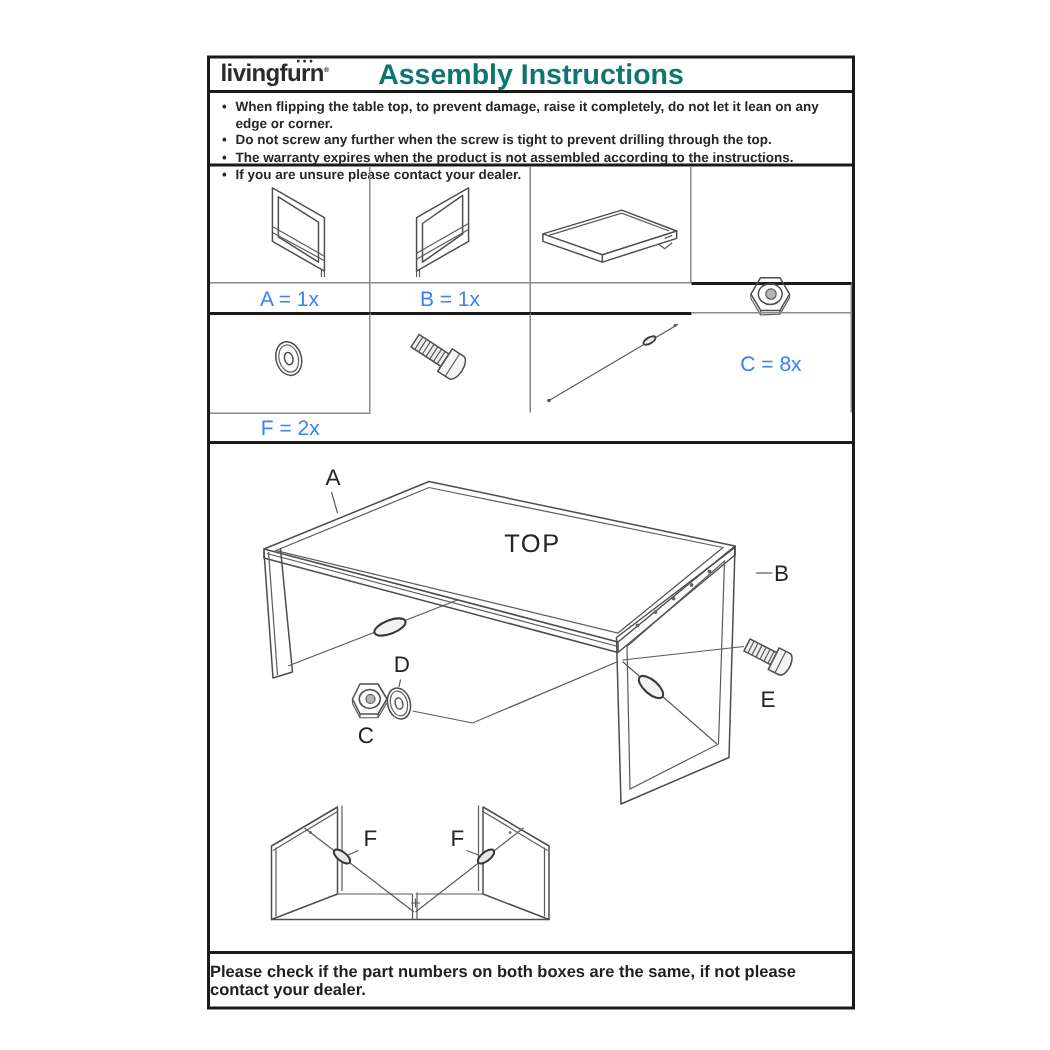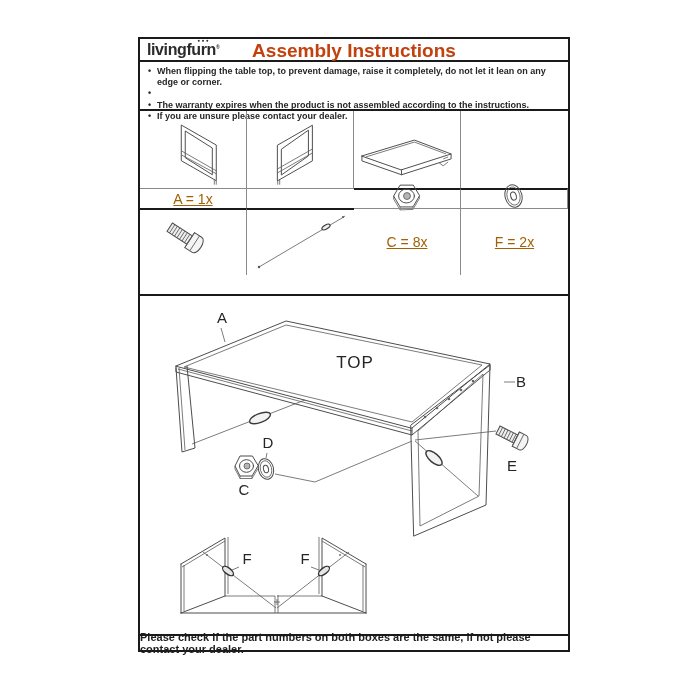--- a/index.html
+++ b/index.html
@@ -11,38 +11,38 @@
     border:2px solid #1a1a1a; background:#fff; }
 
   
   .hdr { position:relative; height:23px; border-bottom:2px solid #1a1a1a; }
   .logo { position:absolute; left:7px; top:2px; font-size:16px; font-weight:700;
     letter-spacing:-0.4px; color:#2b2b2b; }
   .logo .dots { position:absolute; top:-3px; right:9px; font-size:4.5px;
     letter-spacing:1.5px; color:#2b2b2b; }
   .logo .reg { font-size:5px; vertical-align:super; }
   .ttl { position:absolute; left:0; right:0; top:1px; text-align:center;
-    font-size:19px; font-weight:600; color:#c2410c; }
+    font-size:19px; font-weight:600; color:#0f766e; }
 
   
   .warn { height:49px; border-bottom:2px solid #1a1a1a; padding:4px 6px 0 8px; }
   .wrow { display:flex; font-size:9px; font-weight:600; line-height:11.2px; color:#262626; }
   .wdot { width:9px; flex:0 0 9px; font-size:9px; }
 
   
   .parts { display:grid; grid-template-columns:107px 107px 107px 107px;
     grid-template-rows:77px 20px 67px 19px; border-bottom:2px solid #1a1a1a; }
   .pcell { border-right:1px solid #8a8a8a; display:flex; align-items:center; justify-content:center; }
   .pcell.last { border-right:none;text-align:center; }
-  .plabel { border-top:1px solid #8a8a8a; font-size:14px; color:#a16207;text-decoration:underline; }
+  .plabel { border-top:1px solid #8a8a8a; font-size:14px; color:#3b82f6; }
   .prow2 { border-top:2px solid #1a1a1a; }
 
   
   .diag { height:340px; border-bottom:2px solid #1a1a1a; position:relative; }
-  .ftr { height:14px; display:flex; align-items:center; justify-content:flex-end;
+  .ftr { height:35px; display:flex; align-items:center; justify-content:flex-end;
     font-size:11px; font-weight:600; color:#1f1f1f; }
 
   svg { display:block; }
   .ln { fill:none; stroke:#4d4d4d; stroke-width:1; stroke-linecap:round; stroke-linejoin:round; }
   .ln2 { fill:none; stroke:#5a5a5a; stroke-width:0.8; }
   .lbl { font-size:15px; fill:#252525; }
   .toplbl { font-size:17px; letter-spacing:1px; fill:#252525; }
 </style>
 </head>
 <body>
@@ -57,20 +57,21 @@
     <div class="ttl">Assembly Instructions</div>
   </div>
 
   <div class="warn">
     <div class="wrow">
           <span class="wdot">•</span>
           <span>When flipping the table top, to prevent damage, raise it completely, do not let it lean on any edge or corner.</span>
         </div>
     <div class="wrow">
           <span class="wdot">•</span>
+          <span>Do not screw any further when the screw is tight to prevent drilling through the top.</span>
         </div>
     <div class="wrow">
           <span class="wdot">•</span>
           <span>The warranty expires when the product is not assembled according to the instructions.</span>
         </div>
     <div class="wrow">
           <span class="wdot">•</span>
           <span>If you are unsure please contact your dealer.</span>
         </div>
   </div>
@@ -98,20 +99,23 @@
         <path class="ln" d="M8,45 L61,29 L98,43 L48,59 Z"></path>
         <path class="ln" d="M8,45 L8,50 L48,64 L48,59 M48,64 L98,48 L98,43"></path>
         <path class="ln2" d="M12,46 L61,31 L93,43"></path>
         <path class="ln2" d="M86,52 L90,55 L95,51 M90,48 L95,46"></path>
       </svg>
     </div>
     <div class="pcell last"></div>
 
     <div class="pcell plabel">
           <span>A = 1x</span>
+        </div>
+    <div class="pcell plabel">
+          <span>B = 1x</span>
         </div>
     <div class="pcell plabel last">
           <span></span>
         </div>
 
     <div class="pcell prow2">
       <svg width="107" height="67" viewBox="0 0 107 67">
         <polygon class="ln" points="66,30 59.5,41 46.5,41 40,30 46.5,19 59.5,19"></polygon>
         <path class="ln2" d="M40,30 L40,33 M46.5,41 L46.5,44 M59.5,41 L59.5,43.5 M40,33 L46.5,44 L59.5,43.5 L66,32.5 L66,30"></path>
         <ellipse class="ln" cx="53" cy="30" rx="8" ry="7"></ellipse>

